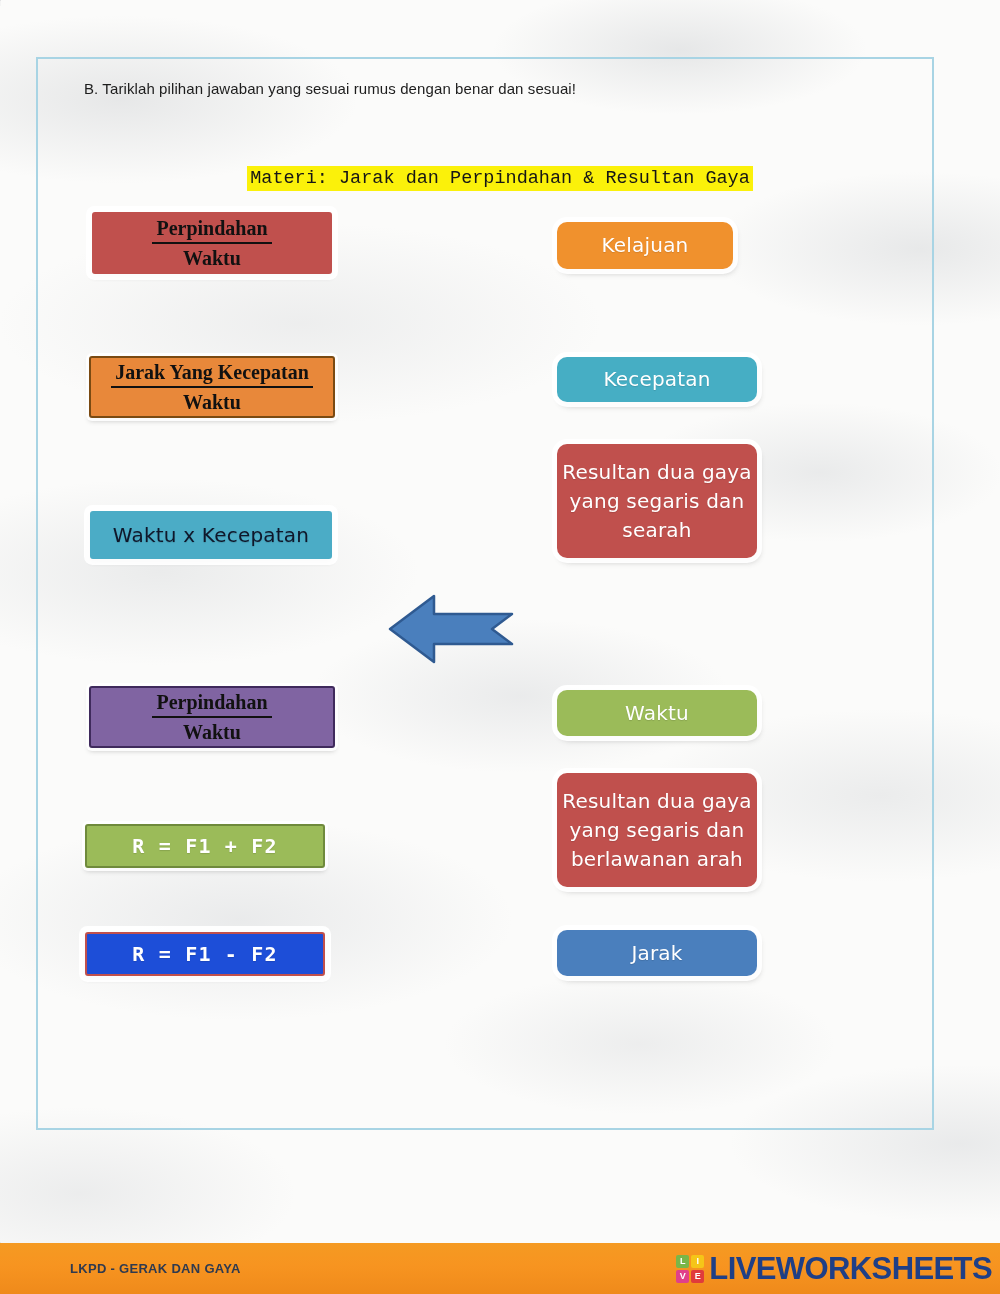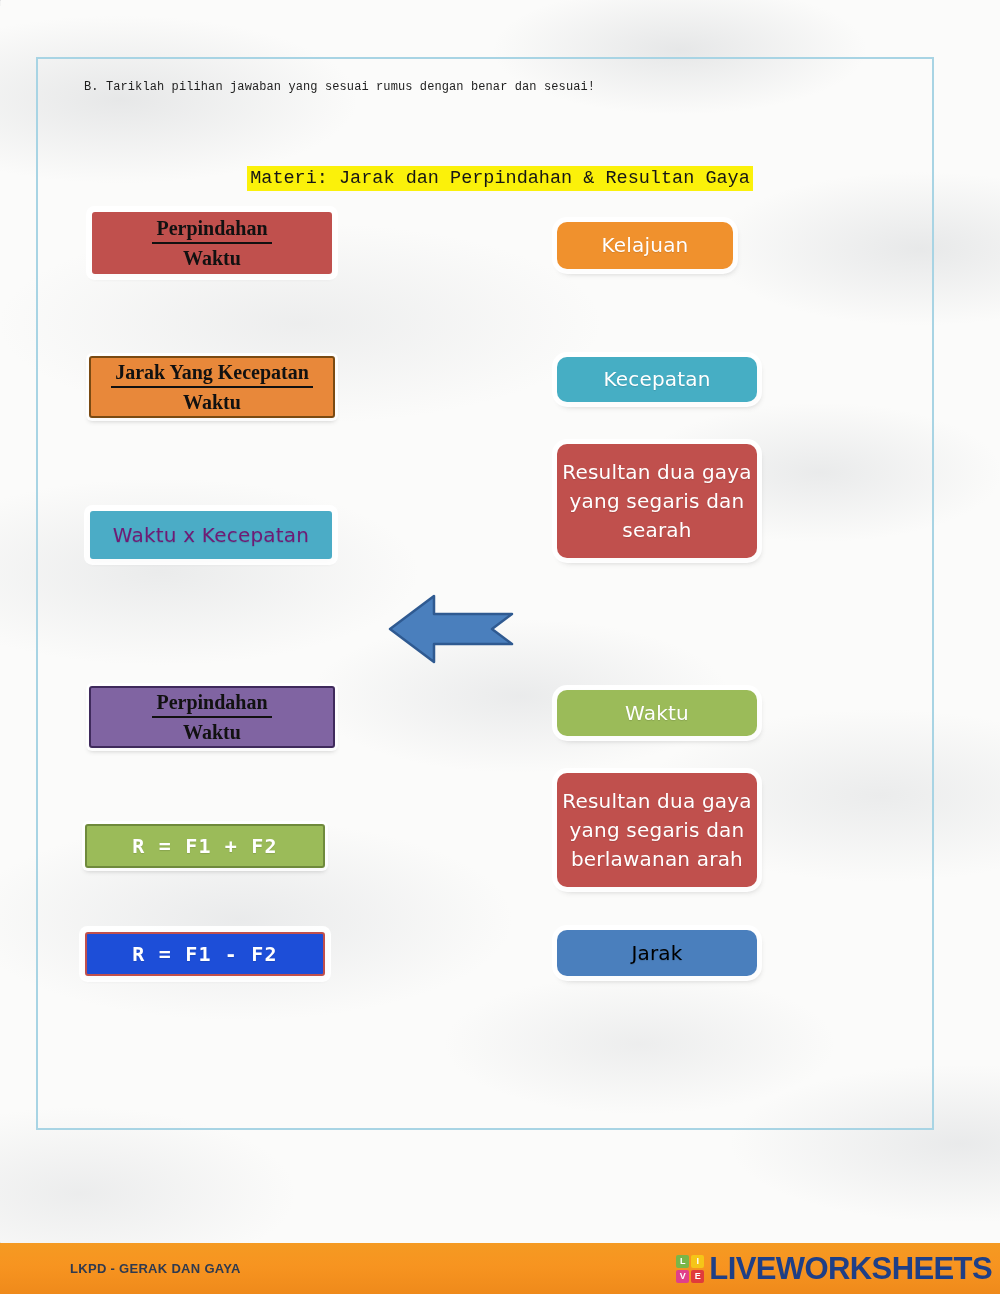--- a/index.html
+++ b/index.html
@@ -53,22 +53,22 @@
     border: 2px solid #a8d4e4;
     box-sizing: border-box;
   }
 
   
   .instruction {
     position: absolute;
     left: 84px;
     top: 80px;
     width: 760px;
-    font-family: Liberation Mono, monospace;
-    font-size: 12px;
+    font-family: Liberation Sans, sans-serif;
+    font-size: 15px;
     color: #1d1d1d;
     letter-spacing: 0.1px;
   }
 
   
   .topic-wrap {
     position: absolute;
     left: 0;
     top: 166px;
     width: 1000px;
@@ -225,21 +225,21 @@
 </div>
 
 <div class="card fcard dark-edge" id="L1" style="left: 89px; top: 356px; width: 246px; height: 62px; background: rgb(232, 136, 58); border: 2px solid rgb(122, 74, 18);">
   <div class="frac" style="color: rgb(17, 17, 17);">
     <span class="num">Jarak Yang Kecepatan</span>
     <span class="den">Waktu</span>
   </div>
 </div>
 
 <div class="card fcard" id="L2" style="left: 90px; top: 511px; width: 242px; height: 48px; background: rgb(75, 172, 198); border: 2px solid rgb(75, 172, 198);">
-  <span class="chiptext" style="color: #701a75;">Waktu x Kecepatan</span>
+  <span class="chiptext" style="color: #0f172a;">Waktu x Kecepatan</span>
 </div>
 
 <div class="card fcard dark-edge" id="L3" style="left: 89px; top: 686px; width: 246px; height: 62px; background: rgb(128, 100, 162); border: 2px solid rgb(63, 42, 92);">
   <div class="frac" style="color: rgb(17, 17, 17);">
     <span class="num">Perpindahan</span>
     <span class="den">Waktu</span>
   </div>
 </div>
 
 <div class="card fcard dark-edge" id="L4" style="left: 85px; top: 824px; width: 240px; height: 44px; background: rgb(155, 187, 89); border: 2px solid rgb(111, 138, 60);">
@@ -278,21 +278,21 @@
 
 <div class="card ocard" id="R4" style="left: 557px; top: 773px; width: 200px; height: 114px; background: rgb(192, 80, 77);">
   <div class="chiptext" style="color: rgb(255, 255, 255);">
     <div>Resultan dua gaya</div>
     <div>yang segaris dan</div>
     <div>berlawanan arah</div>
   </div>
 </div>
 
 <div class="card ocard" id="R5" style="left: 557px; top: 930px; width: 200px; height: 46px; background: rgb(74, 127, 189);">
-  <div class="chiptext" style="color: #000000;">
+  <div class="chiptext" style="color: #ffffff;">
     <div>Jarak</div>
   </div>
 </div>
 
 <div class="arrow-wrap">
   <svg width="126" height="74" viewBox="0 0 126 74">
     <polygon id="arrow-shape" points="2,37 46,4 46,22 124,22 104,37 124,52 46,52 46,70" stroke-width="2.5" stroke-linejoin="round" fill="#4a7fbd" stroke="#2f5a91"></polygon>
   </svg>
 </div>
 

